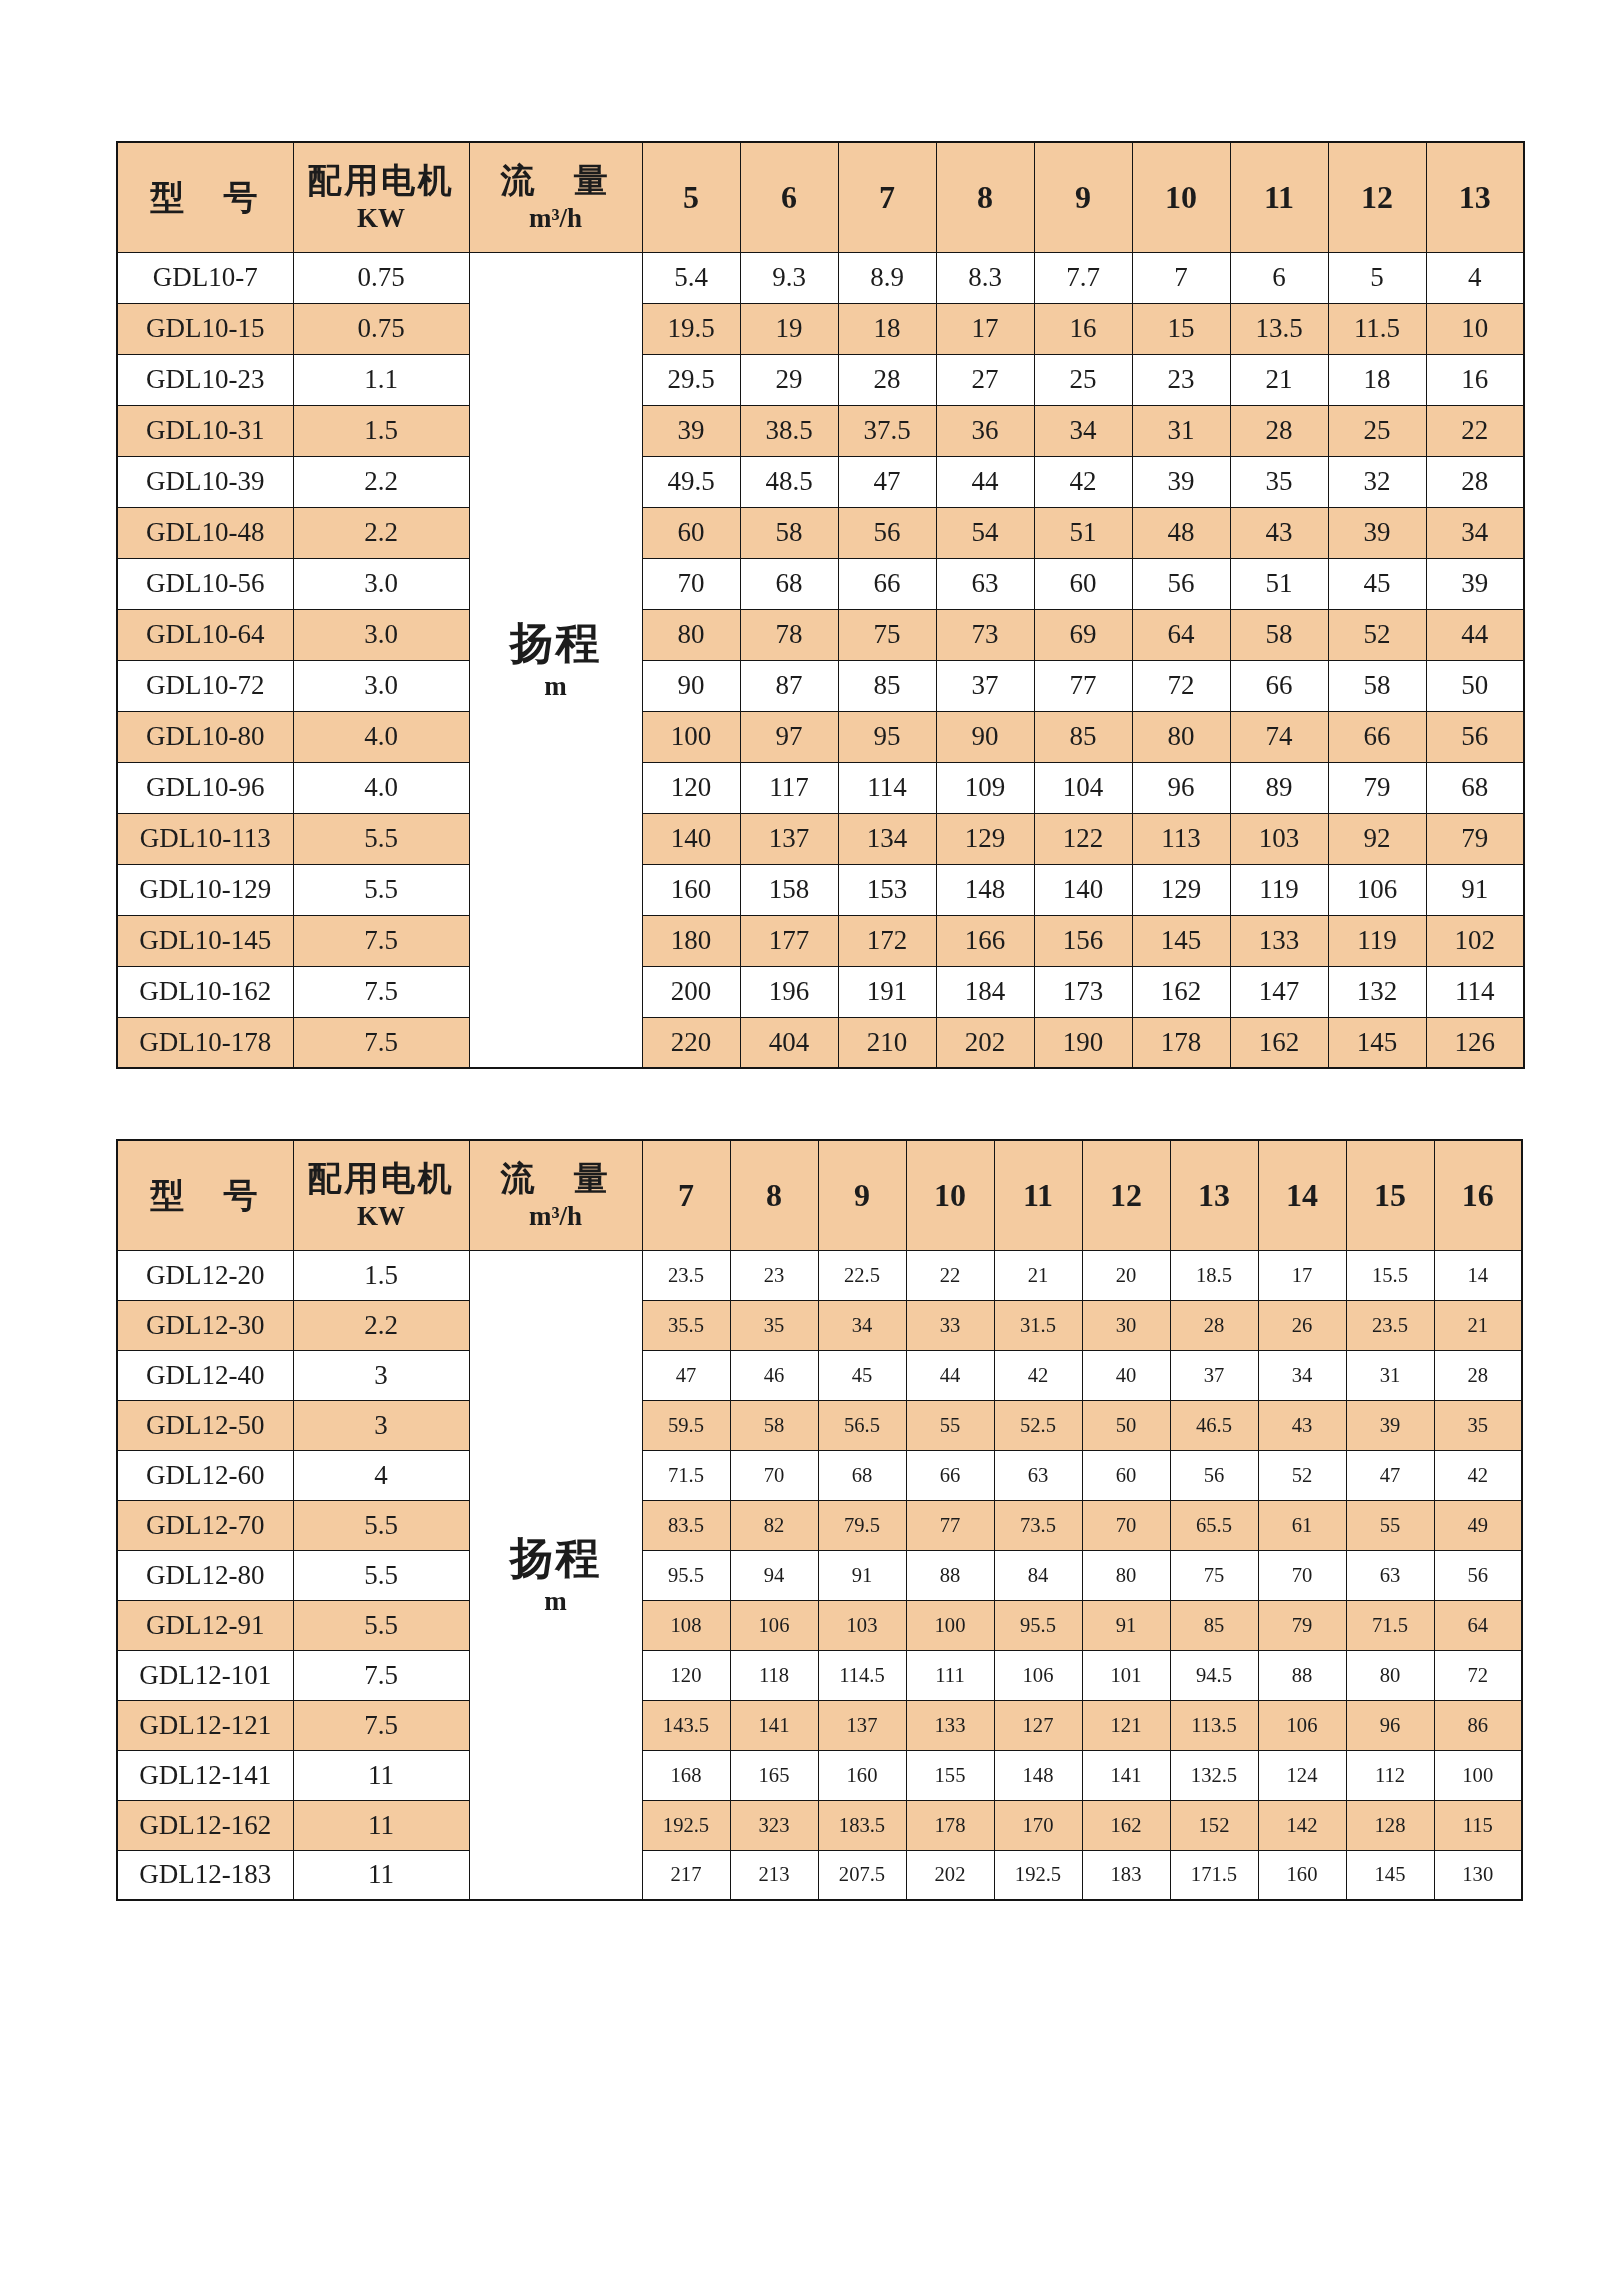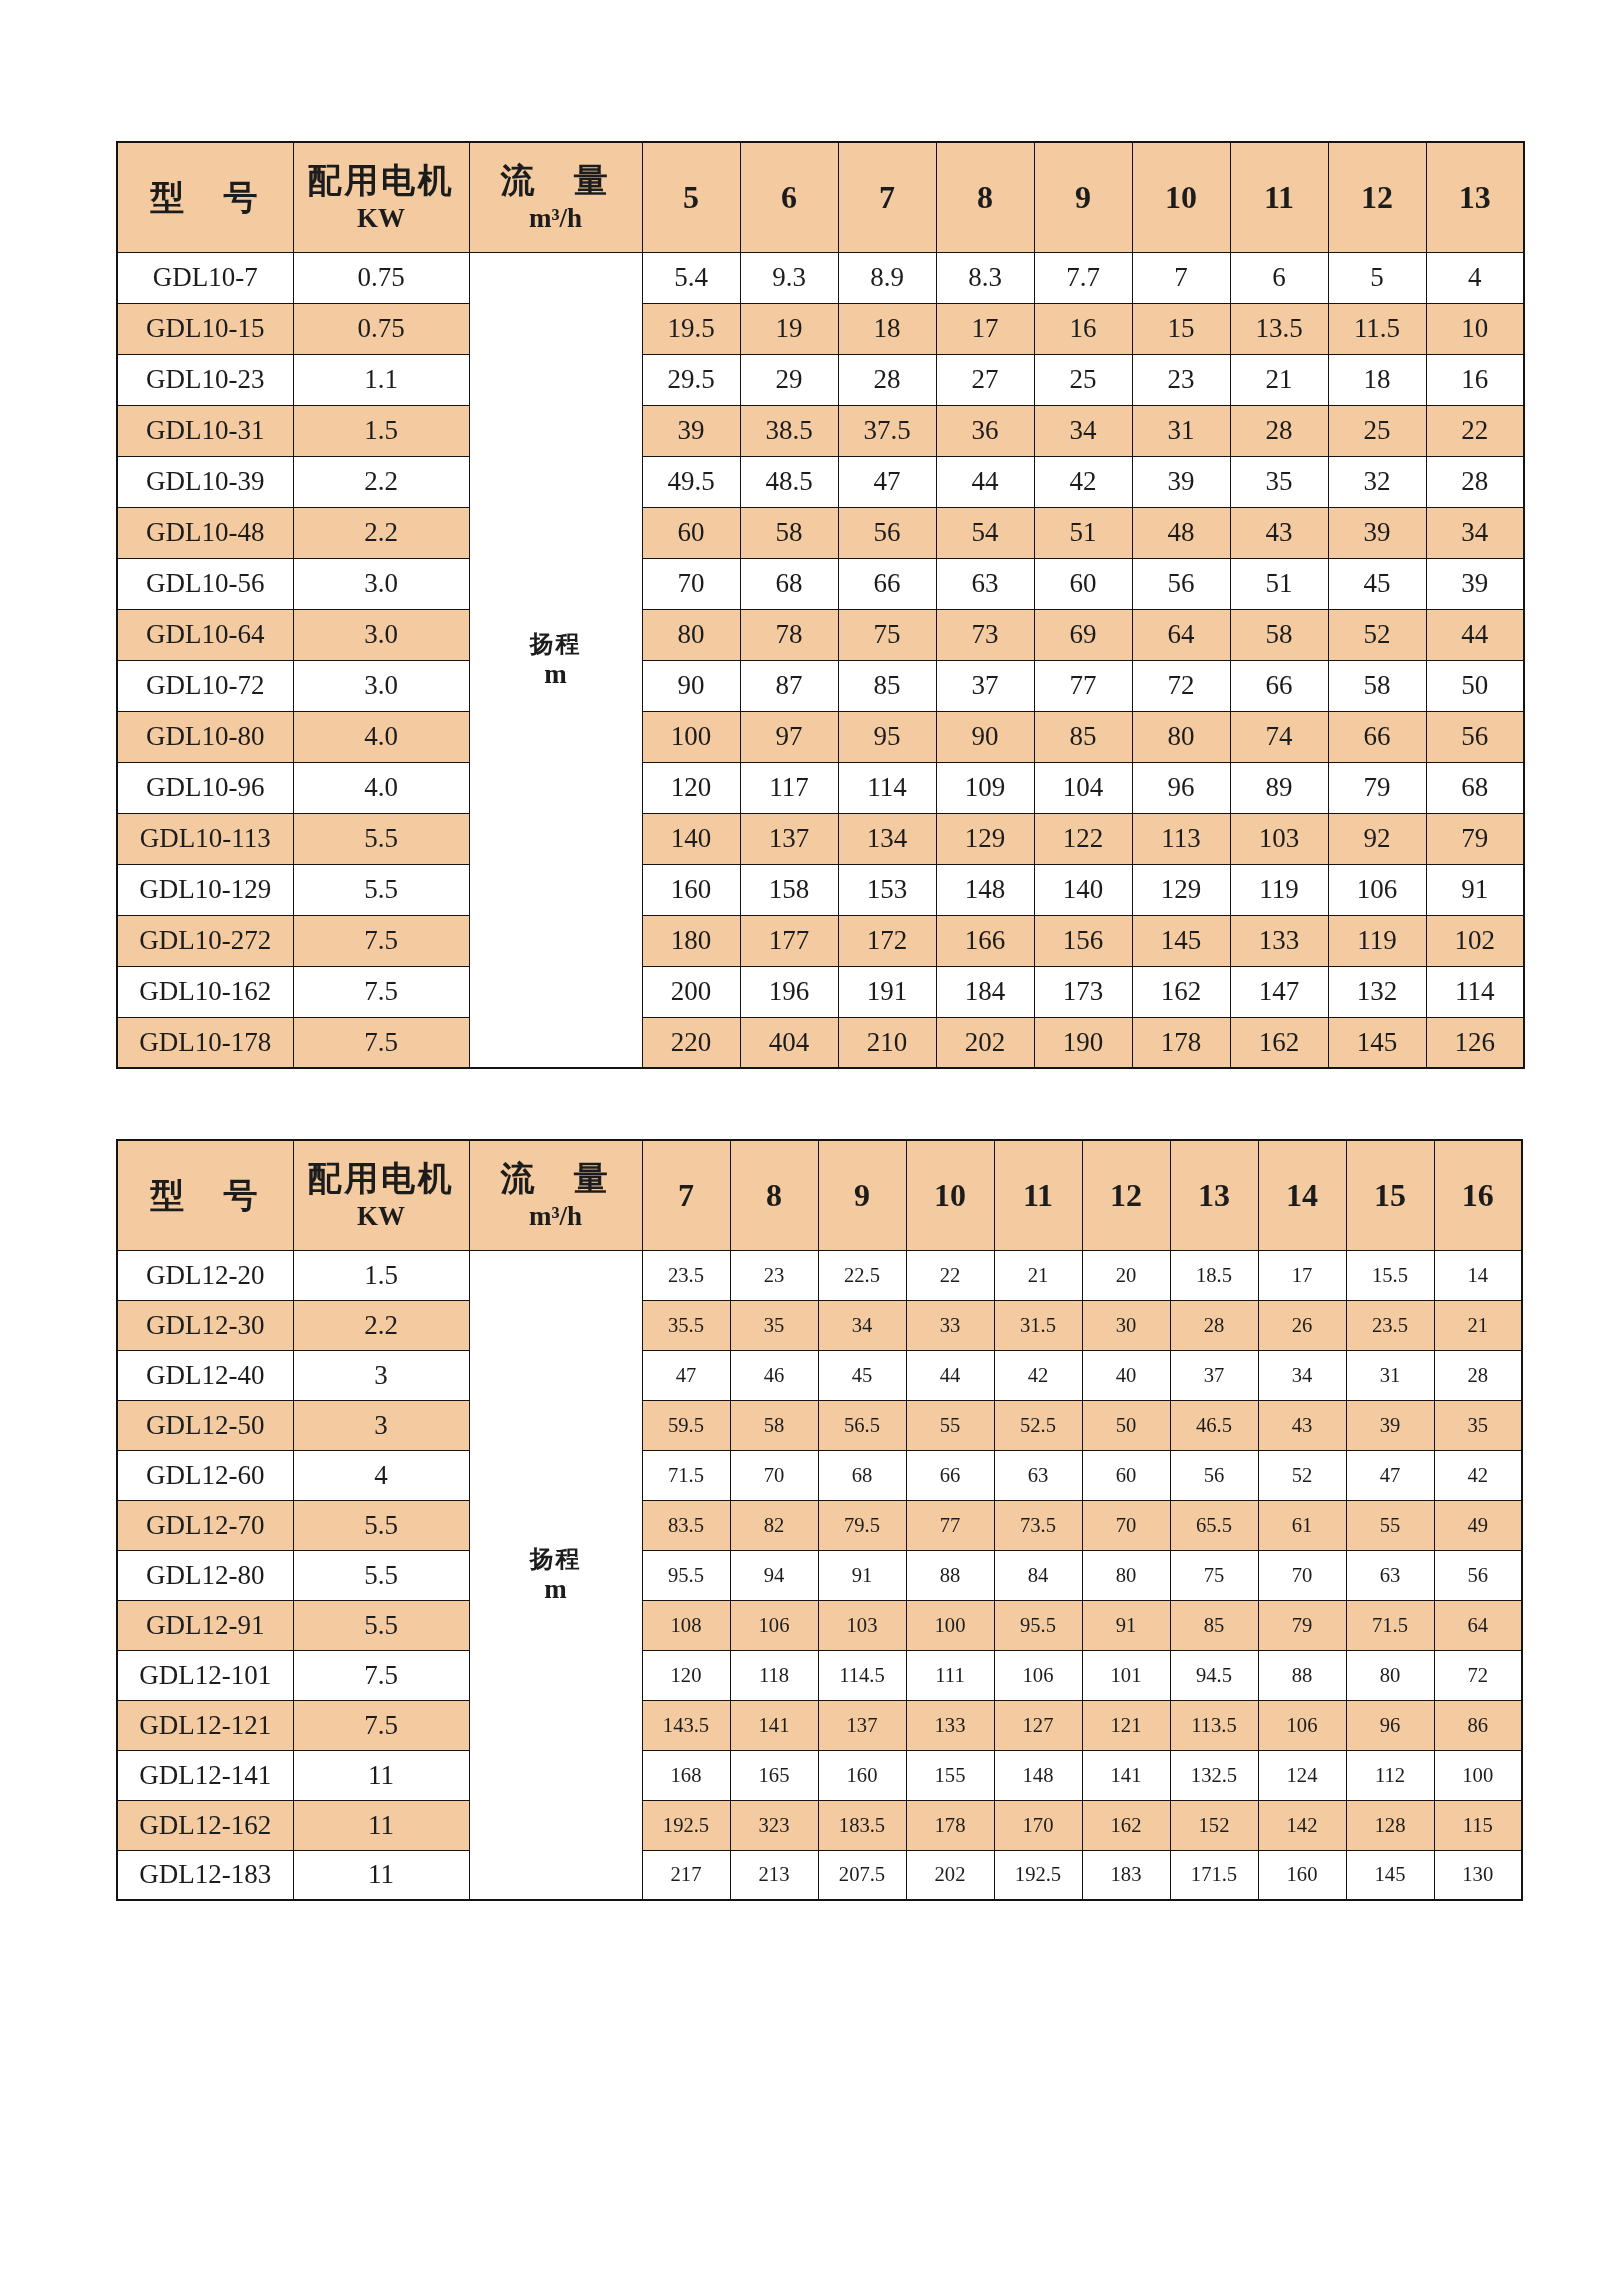--- a/index.html
+++ b/index.html
@@ -44,21 +44,21 @@
   thead th.c-num{font-size:32px;}
   .t1 tbody tr{height:51px;padding-left:9px;}
   .t2 tbody tr{height:50px;}
   tbody td{font-size:27px;background:#fff;}
   .t2 tbody td.value-cell{font-size:20.6px;}
   tbody tr.alt td{background:var(--peach);}
   td.flow-merged, tbody tr.alt td.flow-merged{
     background:#fff;
     font-weight:bold;
   }
-  td.flow-merged .zh{font-size:24px;line-height:1.2;letter-spacing:1.8px;}
+  td.flow-merged .zh{font-size:44px;line-height:1.2;letter-spacing:1.8px;}
   td.flow-merged .unit{font-size:27px;line-height:1.1;margin-top:1.8px;}
 </style>
 </head>
 <body>
 
 <div class="sheet">
 
   <table class="pump t1">
     <colgroup>
         <col style="width: 176px;">
@@ -266,21 +266,21 @@
           <td class="value-cell">158</td>
           <td class="value-cell">153</td>
           <td class="value-cell">148</td>
           <td class="value-cell">140</td>
           <td class="value-cell">129</td>
           <td class="value-cell">119</td>
           <td class="value-cell">106</td>
           <td class="value-cell">91</td>
         </tr>
         <tr class="alt">
-          <td>GDL10-272</td>
+          <td>GDL10-145</td>
           <td>7.5</td>
           <td class="value-cell">180</td>
           <td class="value-cell">177</td>
           <td class="value-cell">172</td>
           <td class="value-cell">166</td>
           <td class="value-cell">156</td>
           <td class="value-cell">145</td>
           <td class="value-cell">133</td>
           <td class="value-cell">119</td>
           <td class="value-cell">102</td>

